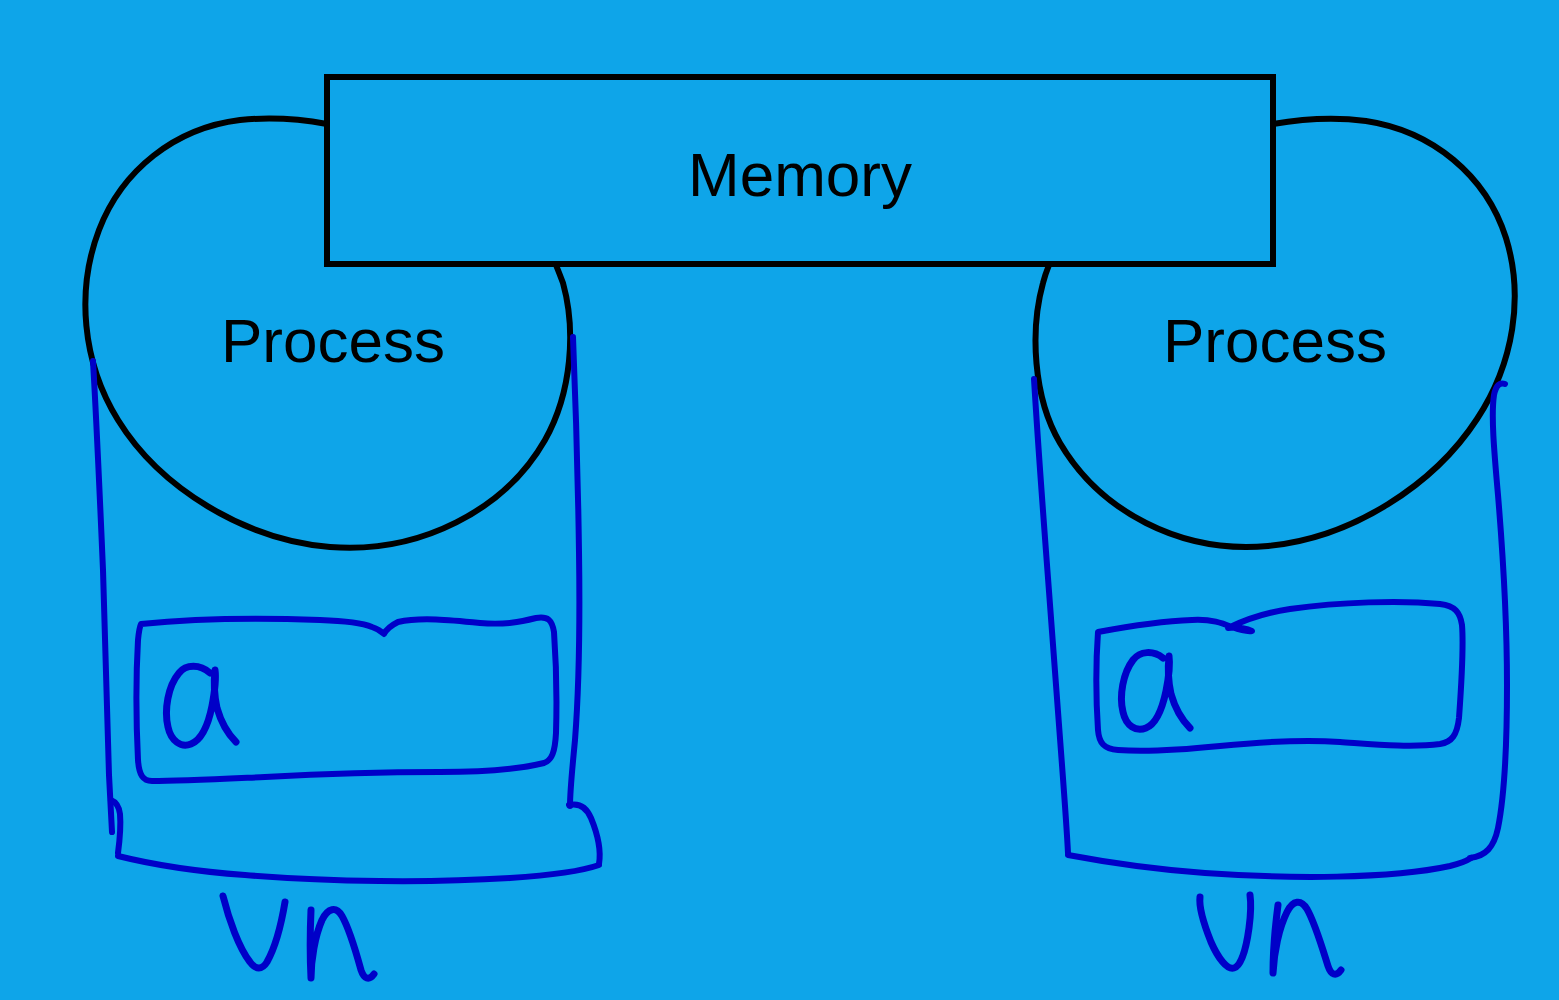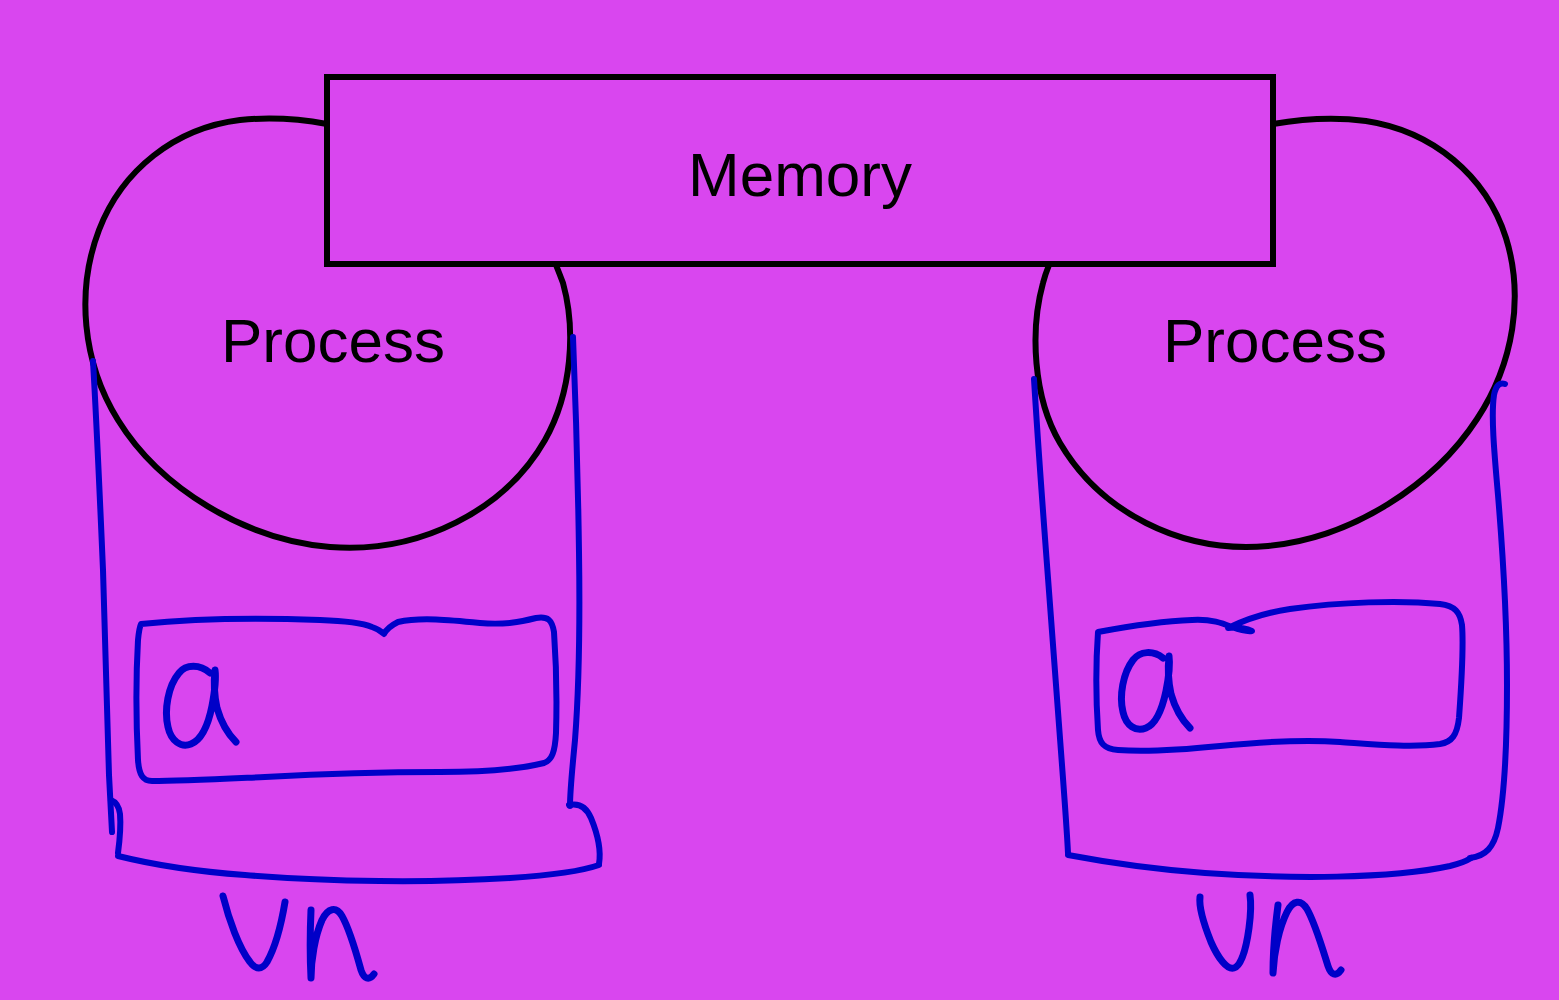--- a/index.html
+++ b/index.html
@@ -10,21 +10,21 @@
   body {
     width: 1559px;
     height: 1000px;
     font-family: "Liberation Sans", sans-serif;
     overflow: hidden;
   }
   #canvas {
     position: relative;
     width: 1559px;
     height: 1000px;
-    background: #d946ef;
+    background: #0ea5e9;
   }
   #diagram-svg {
     position: absolute;
     top: 0;
     left: 0;
     width: 1559px;
     height: 1000px;
   }
   .shape-stroke {
     fill: none;

